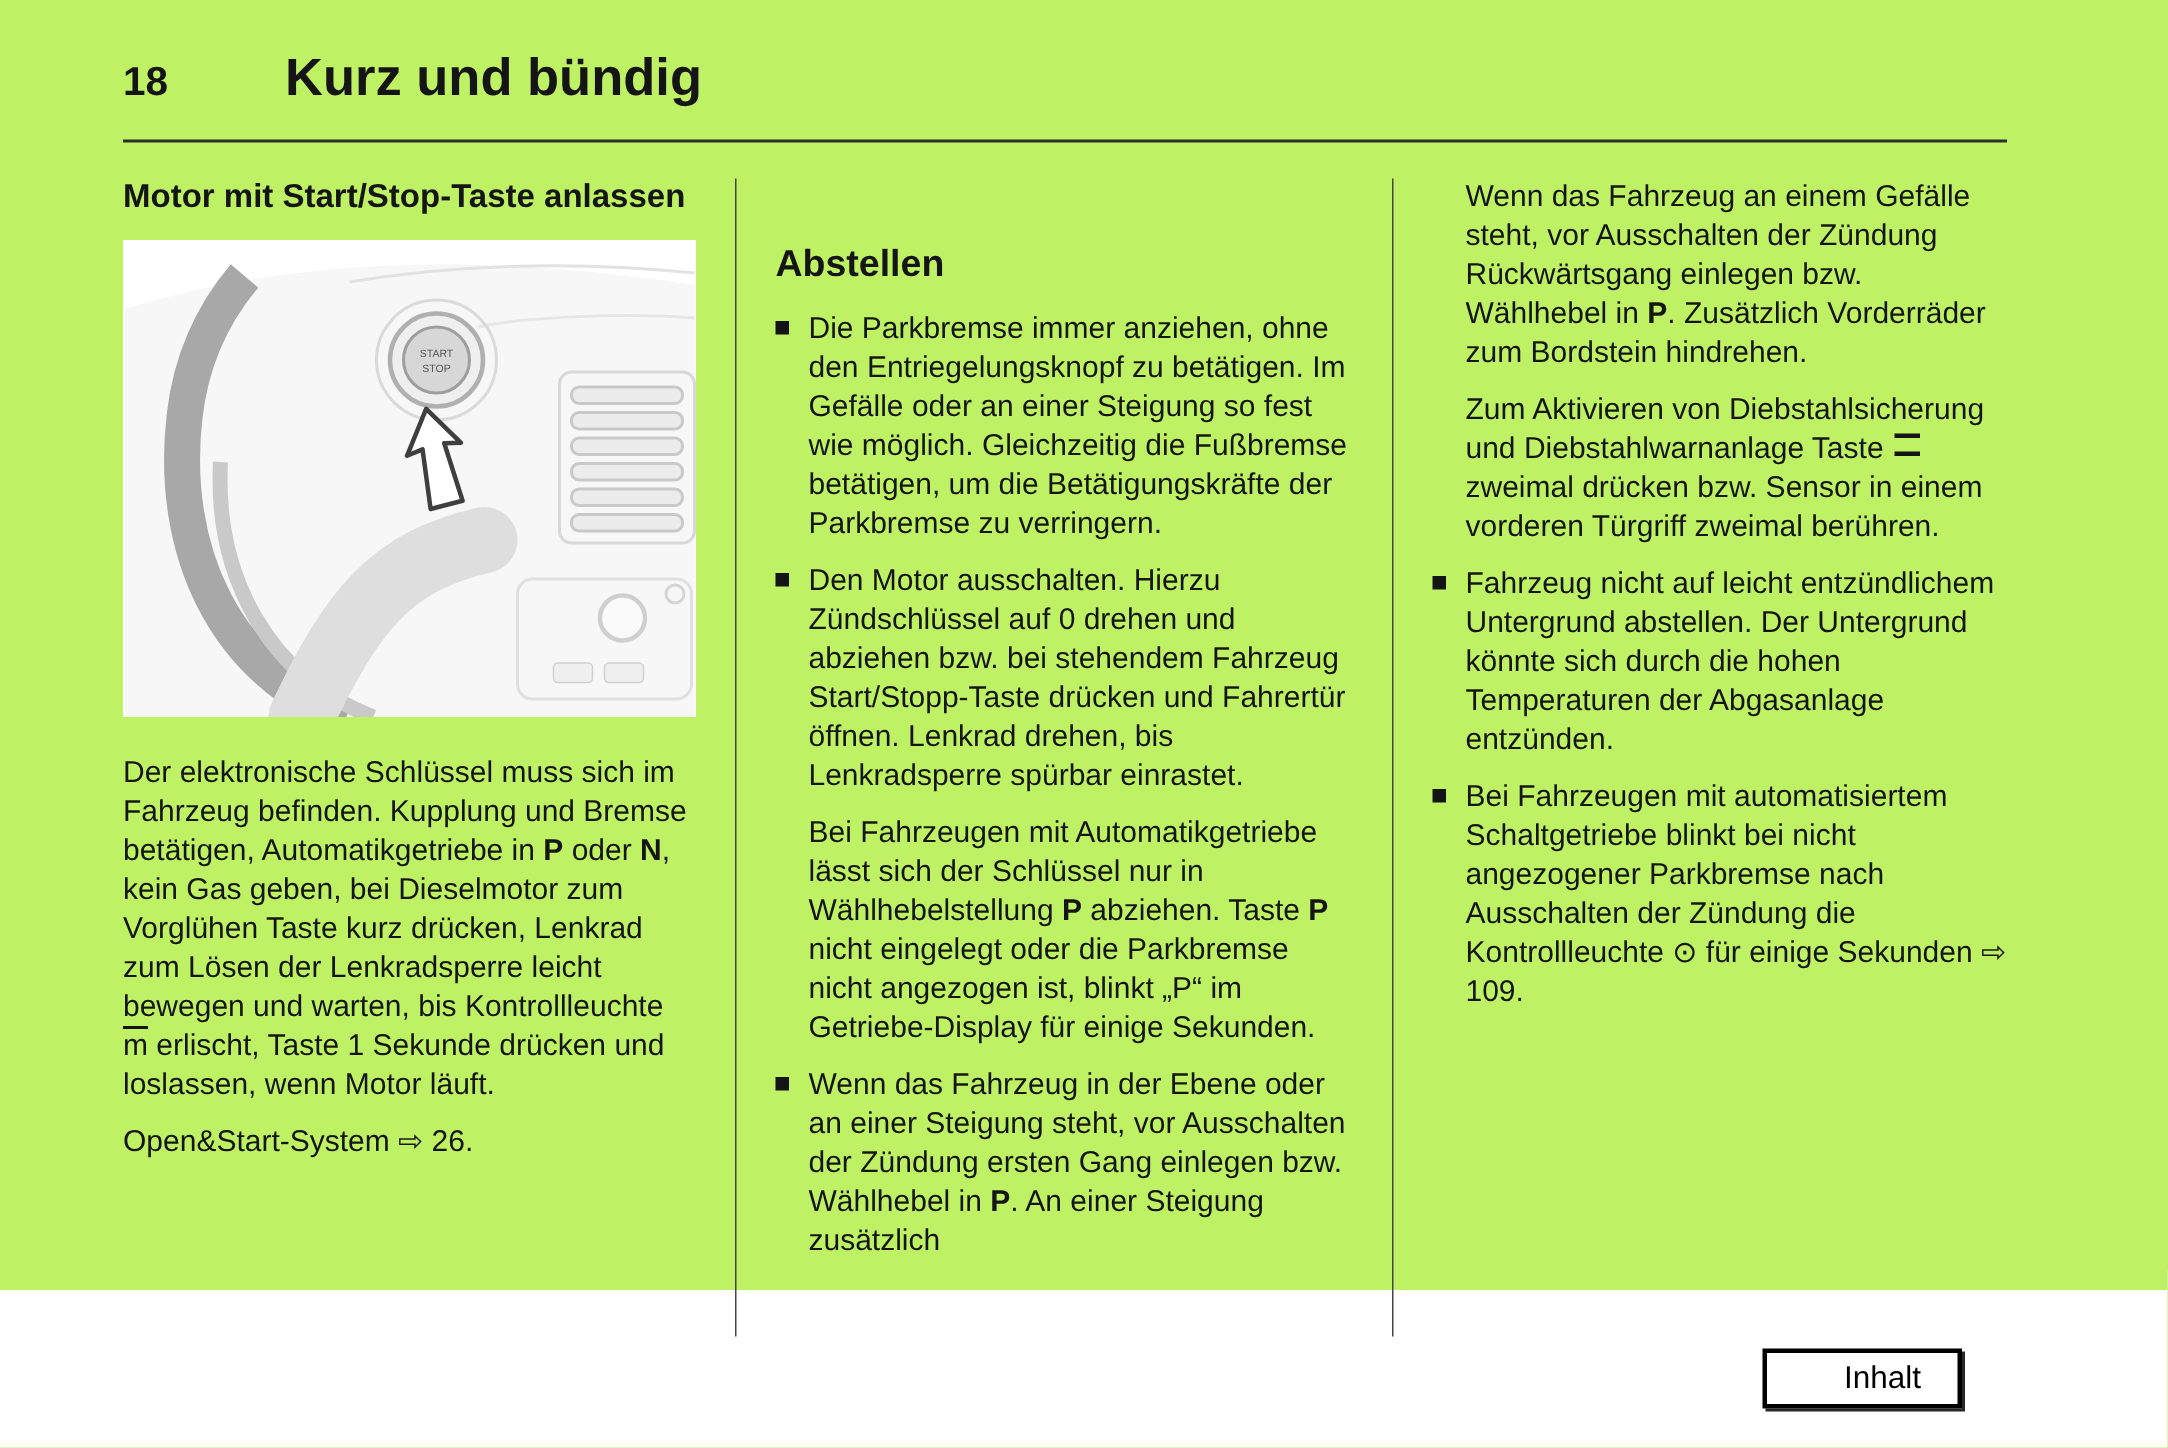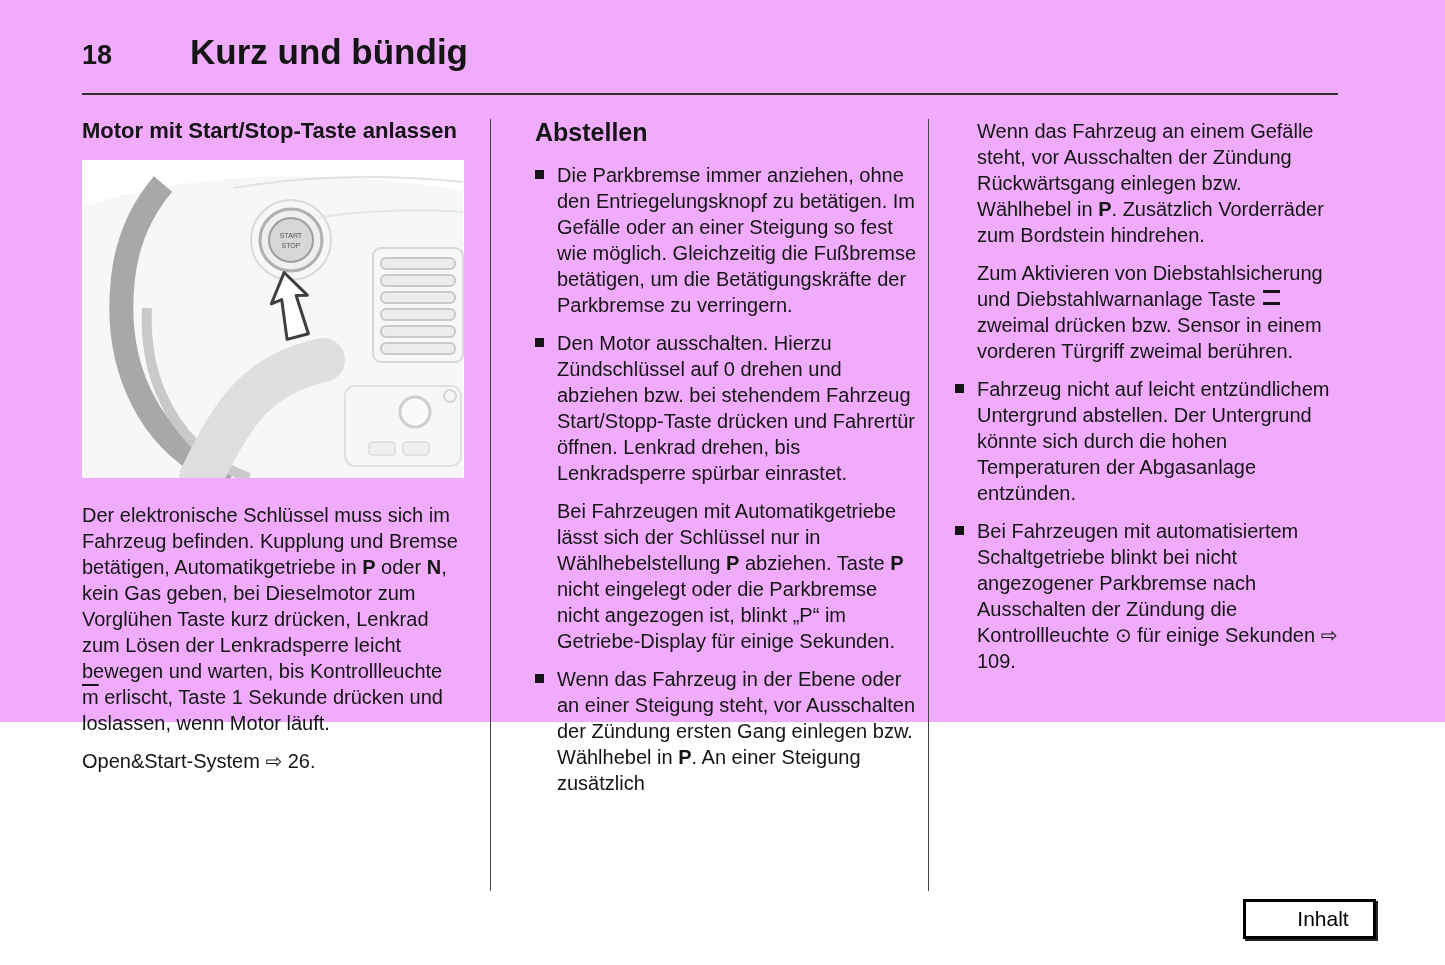--- a/index.html
+++ b/index.html
@@ -1,32 +1,32 @@
 <!DOCTYPE html>
 <html lang="de"><head>
 <meta charset="utf-8">
 <style>
   html,body{margin:0;padding:0;}
   body{
     width:1445px;height:965px;background:#ffffff;
     font-family:"Liberation Sans", sans-serif;color:#151515;
     overflow:hidden;
   }
-  .page{position:relative;width:1445px;height:722px;background:#f0abfc;text-decoration:underline;}
+  .page{position:relative;width:1445px;height:860px;background:#bef264;text-decoration:underline;}
 
   
   .hdr{position:absolute;top:32px;left:82px;display:flex;align-items:baseline;}
   .page-num{font-size:27px;font-weight:bold;width:108px;}
   .chapter{font-size:35px;font-weight:bold;margin:0;}
   .hrule{position:absolute;left:82px;top:93px;width:1256px;border:none;border-top:2px solid #2e2e2e;margin:0;}
 
   
   .col{position:absolute;top:118px;font-size:20px;line-height:26px;}
   #col-0{left:82px;width:382px;}
-  #col-1{left:535px;width:386px;}
+  #col-1{left:517px;width:386px;margin-top:44px;}
   #col-2{left:955px;width:384px;}
   .vsep{position:absolute;top:119px;width:1px;height:772px;background:#454545;}
   #sep-0{left:490px;}
   #sep-1{left:928px;}
 
   h2.heading1{font-size:25px;line-height:1.15;font-weight:bold;margin:0 0 15px 0;}
   h3.heading2{font-size:22px;line-height:1.2;font-weight:bold;margin:0 0 16px 0;}
 
   .para{margin:0 0 12px 0;}
   .para.indent{margin-left:22px;}
@@ -38,21 +38,21 @@
   .ic-overline{text-decoration:overline;}
   .ic-bars{display:inline-block;width:17px;height:9px;border-top:3px solid #151515;border-bottom:3px solid #151515;vertical-align:1px;margin:0 2px;}
 
   
   .figure{width:382px;height:318px;margin:4px 0 24px 0;background:#fff;}
   .figure svg{display:block;}
   .figure text{font-family:"Liberation Sans", sans-serif;}
 
   
   .inhalt{
-    position:absolute;left:1243px;top:899px;width:133px;height:40px;
+    position:absolute;left:1175px;top:899px;width:133px;height:40px;
     background:#fff;border:3px solid #000;box-shadow:2px 2px 0 rgba(0,0,0,.85);
     font-family:"Liberation Sans", sans-serif;font-size:21px;color:#000;
     display:flex;align-items:center;justify-content:center;cursor:pointer;padding-left:33px;
   }
 </style>
 </head>
 <body>
 
 <div class="page">
 

